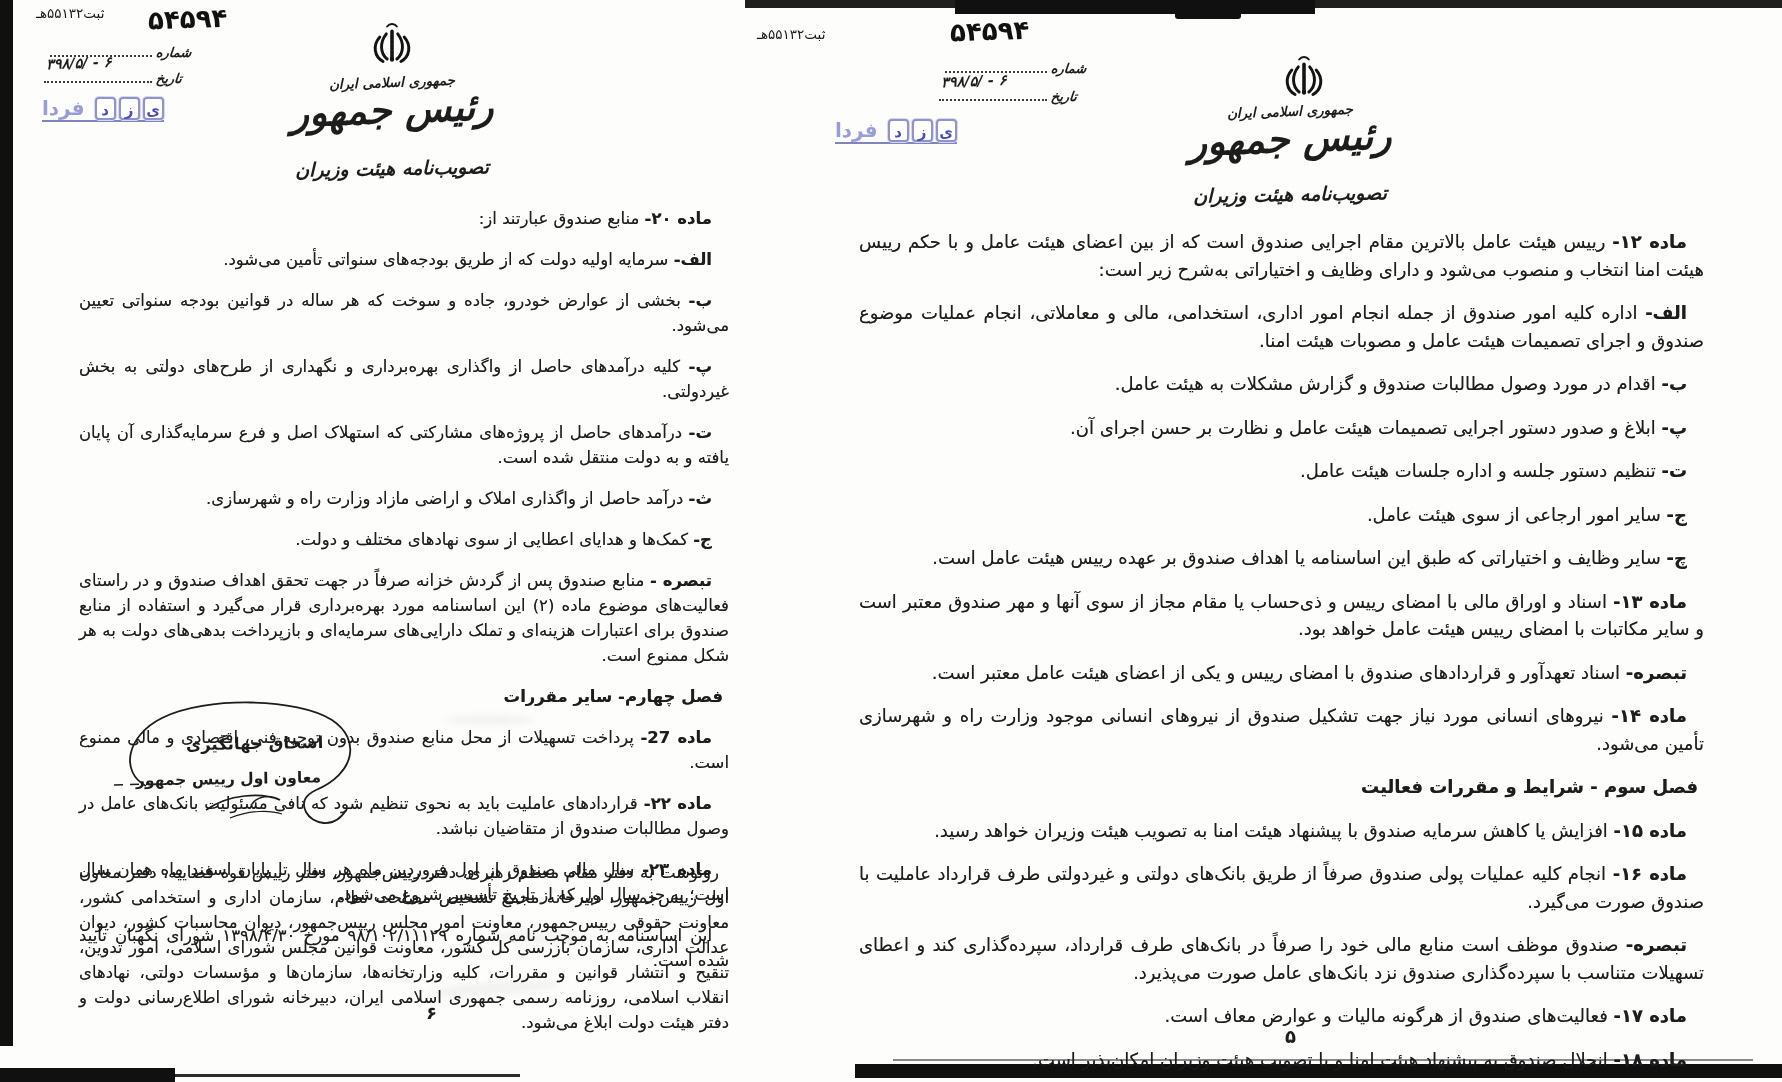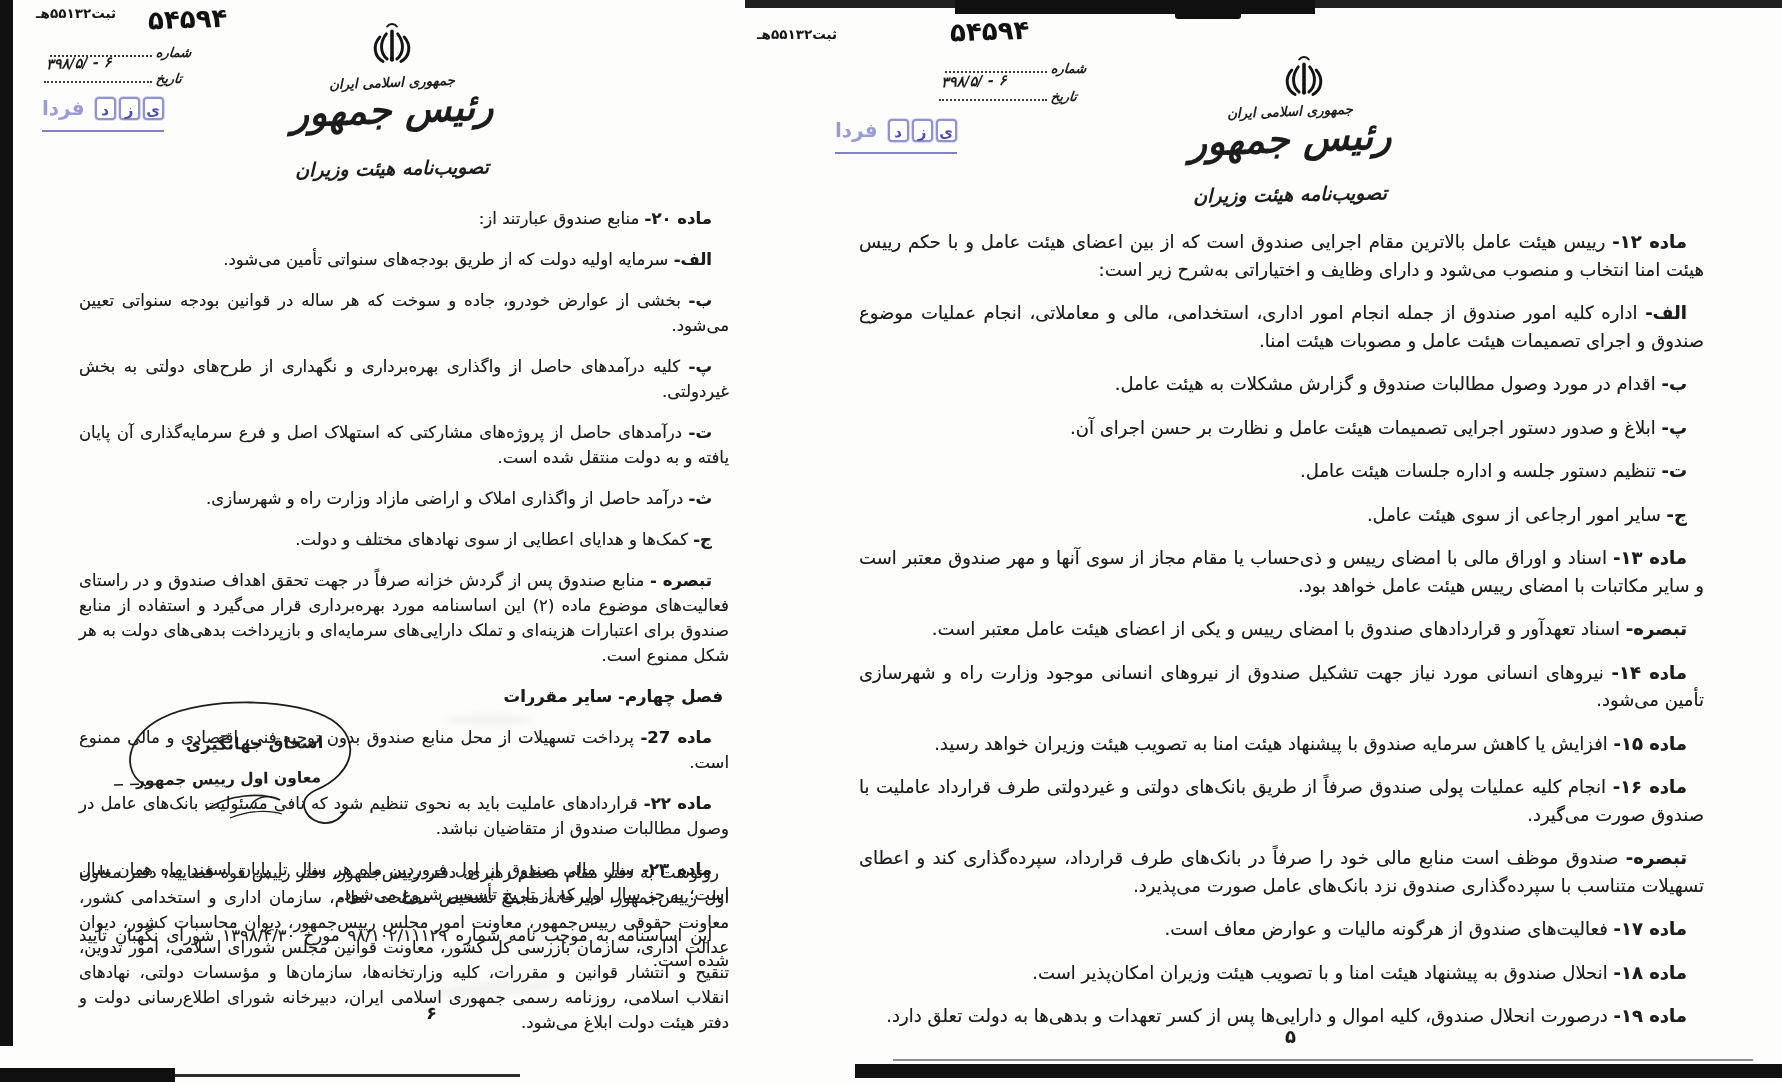--- a/index.html
+++ b/index.html
@@ -29,32 +29,32 @@
   .page-left  { left:14px;  width:731px; }
   .page-right { left:745px; width:1037px; }
 
   .abs { position:absolute; }
 
   
   .hw-num {
     font-size:26px; font-weight:bold; letter-spacing:7px;
     transform:rotate(-2deg); color:#111; direction:ltr; white-space:nowrap;
   }
-  .stamp { font-size:13.5px; font-weight:bold; color:#161616; white-space:nowrap; }
+  .stamp { font-size:13.5px; font-weight:normal; color:#161616; white-space:nowrap; }
   .fld { direction:rtl; white-space:nowrap; }
   .fld .lbl { display:inline-block; font-size:13px; font-weight:bold; font-style:italic; transform:skewX(-6deg); }
   .fld .dots { display:inline-block; vertical-align:baseline; border-bottom:2px dotted #3a3a3a; height:12px; margin-right:4px; }
   .fld-no .dots { width:102px; }
   .fld-date .dots { width:108px; }
   .hand-date {
     position:absolute; left:2px; top:-13px; direction:ltr;
     font-size:14.5px; font-weight:bold; font-style:italic; transform:rotate(-2deg); white-space:nowrap;
   }
   
-  .wm { direction:rtl; white-space:nowrap; padding-bottom:10px; border-bottom:2.5px solid #8084c2; display:inline-block; }
+  .wm { direction:rtl; white-space:nowrap; padding-bottom:0; border-bottom:2.5px solid #8084c2; display:inline-block; }
   .wm-box {
     display:inline-block; width:21px; height:23px; line-height:22px; text-align:center;
     border:2px solid #9093cc; border-radius:4px; color:#4c50b4; font-weight:bold; font-size:15px;
     margin-left:3px; background:#fff; box-shadow:0 0 0 1px #d8d9ef;
   }
   .wm-word { color:#999dd6; font-weight:bold; font-size:20px; margin-right:7px; letter-spacing:1px; }
 
   .emblem-svg { display:block; }
   .hgroup { text-align:center; }
   .h-rep  { font-size:13.5px; font-weight:bold; font-style:italic; transform:rotate(-2deg); }
@@ -129,23 +129,25 @@
     </div>
     <div class="abs hgroup h-sub" style="left:390px; top:183px; width:310px;">تصویب‌نامه هیئت وزیران</div>
 
     <div class="abs bodycol body-r" style="left:98px; top:212px; width:877px;">
       <p class="para"><b class="lead">ماده ۱۲-</b> <span>رییس هیئت عامل بالاترین مقام اجرایی صندوق است که از بین اعضای هیئت عامل و با حکم رییس هیئت امنا انتخاب و منصوب می‌شود و دارای وظایف و اختیاراتی به‌شرح زیر است:</span></p>
       <p class="para"><b class="lead">الف-</b> <span>اداره کلیه امور صندوق از جمله انجام امور اداری، استخدامی، مالی و معاملاتی، انجام عملیات موضوع صندوق و اجرای تصمیمات هیئت عامل و مصوبات هیئت امنا.</span></p>
       <p class="para"><b class="lead">ب-</b> <span>اقدام در مورد وصول مطالبات صندوق و گزارش مشکلات به هیئت عامل.</span></p>
       <p class="para"><b class="lead">پ-</b> <span>ابلاغ و صدور دستور اجرایی تصمیمات هیئت عامل و نظارت بر حسن اجرای آن.</span></p>
       <p class="para"><b class="lead">ت-</b> <span>تنظیم دستور جلسه و اداره جلسات هیئت عامل.</span></p>
       <p class="para"><b class="lead">ج-</b> <span>سایر امور ارجاعی از سوی هیئت عامل.</span></p>
+      <p class="para"><b class="lead">چ-</b> <span>سایر وظایف و اختیاراتی که طبق این اساسنامه یا اهداف صندوق بر عهده رییس هیئت عامل است.</span></p>
       <p class="para"><b class="lead">ماده ۱۳-</b> <span>اسناد و اوراق مالی با امضای رییس و ذی‌حساب یا مقام مجاز از سوی آنها و مهر صندوق معتبر است و سایر مکاتبات با امضای رییس هیئت عامل خواهد بود.</span></p>
       <p class="para"><b class="lead">تبصره-</b> <span>اسناد تعهدآور و قراردادهای صندوق با امضای رییس و یکی از اعضای هیئت عامل معتبر است.</span></p>
       <p class="para"><b class="lead">ماده ۱۴-</b> <span>نیروهای انسانی مورد نیاز جهت تشکیل صندوق از نیروهای انسانی موجود وزارت راه و شهرسازی تأمین می‌شود.</span></p>
+      <p class="para chapter"><b class="lead">فصل سوم - شرایط و مقررات فعالیت</b></p>
       <p class="para"><b class="lead">ماده ۱۵-</b> <span>افزایش یا کاهش سرمایه صندوق با پیشنهاد هیئت امنا به تصویب هیئت وزیران خواهد رسید.</span></p>
       <p class="para"><b class="lead">ماده ۱۶-</b> <span>انجام کلیه عملیات پولی صندوق صرفاً از طریق بانک‌های دولتی و غیردولتی طرف قرارداد عاملیت با صندوق صورت می‌گیرد.</span></p>
       <p class="para"><b class="lead">تبصره-</b> <span>صندوق موظف است منابع مالی خود را صرفاً در بانک‌های طرف قرارداد، سپرده‌گذاری کند و اعطای تسهیلات متناسب با سپرده‌گذاری صندوق نزد بانک‌های عامل صورت می‌پذیرد.</span></p>
       <p class="para"><b class="lead">ماده ۱۷-</b> <span>فعالیت‌های صندوق از هرگونه مالیات و عوارض معاف است.</span></p>
       <p class="para"><b class="lead">ماده ۱۸-</b> <span>انحلال صندوق به پیشنهاد هیئت امنا و با تصویب هیئت وزیران امکان‌پذیر است.</span></p>
       <p class="para"><b class="lead">ماده ۱۹-</b> <span>درصورت انحلال صندوق، کلیه اموال و دارایی‌ها پس از کسر تعهدات و بدهی‌ها به دولت تعلق دارد.</span></p>
     </div>
 
     <div class="abs pgnum" style="left:540px; top:1026px;">۵</div>
   </section>

